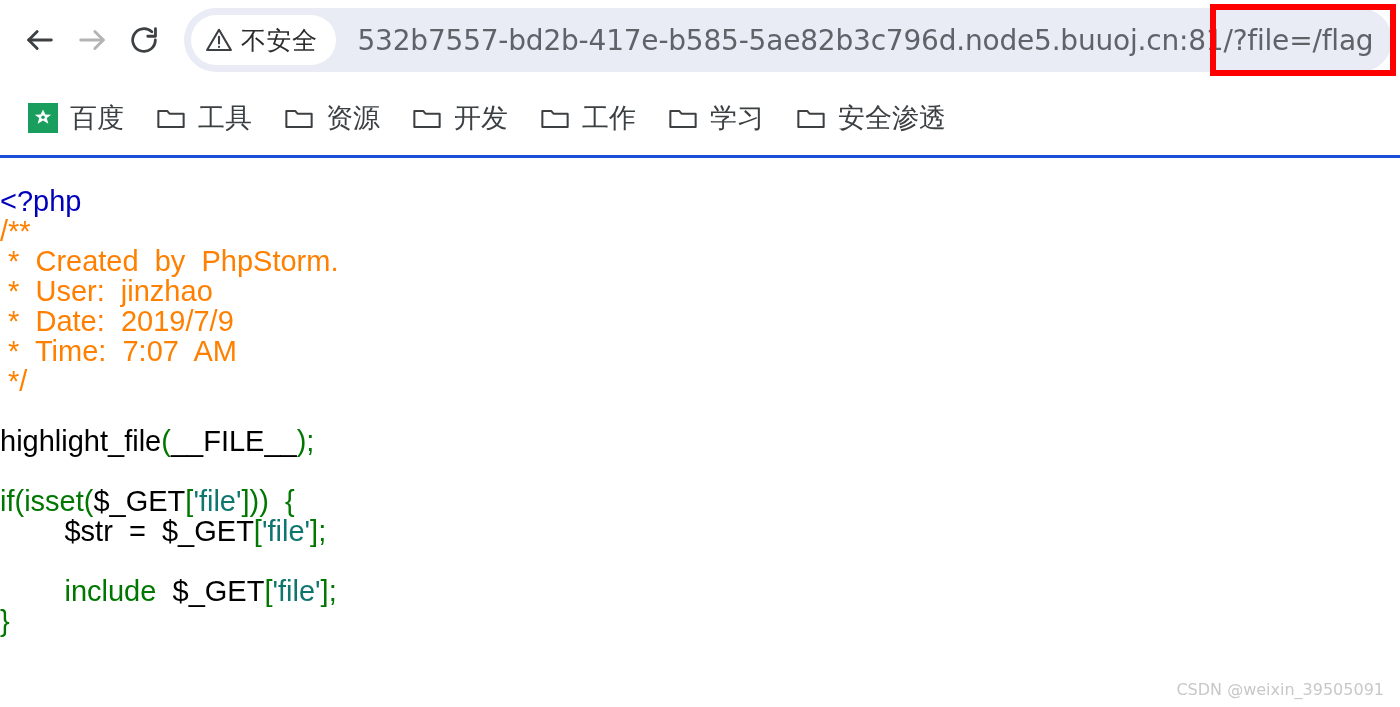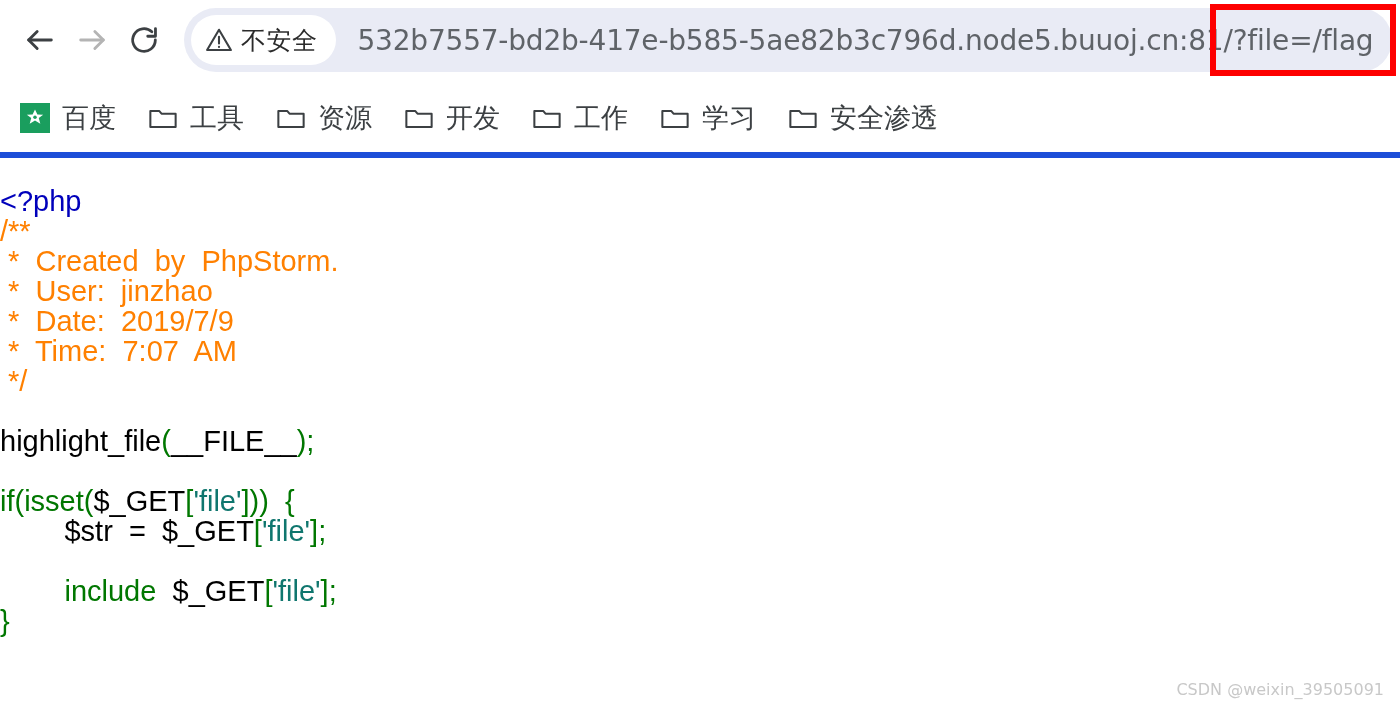--- a/index.html
+++ b/index.html
@@ -14,21 +14,21 @@
     overflow: hidden;
     position: relative;
   }
 
   
   #browser-chrome {
     width: 1400px;
     height: 158px;
     background: #ffffff;
     position: relative;
-    border-bottom: 6px solid #1d4ed8;
+    border-bottom: 3px solid #1d4ed8;
     box-sizing: border-box;
   }
 
   #toolbar {
     height: 80px;
     display: flex;
     align-items: center;
     padding: 0 0 0 14px;
     box-sizing: border-box;
   }
@@ -105,21 +105,21 @@
     box-sizing: border-box;
     pointer-events: none;
     z-index: 5;
   }
 
   
   #bookmarks-bar {
     height: 76px;
     display: flex;
     align-items: center;
-    padding-left: 8px;
+    padding-left: 16px;
     box-sizing: border-box;
   }
   .bookmark {
     display: flex;
     align-items: center;
     padding: 6px 10px;
     margin-right: 10px;
     border-radius: 6px;
     cursor: pointer;
     flex: 0 0 auto;

